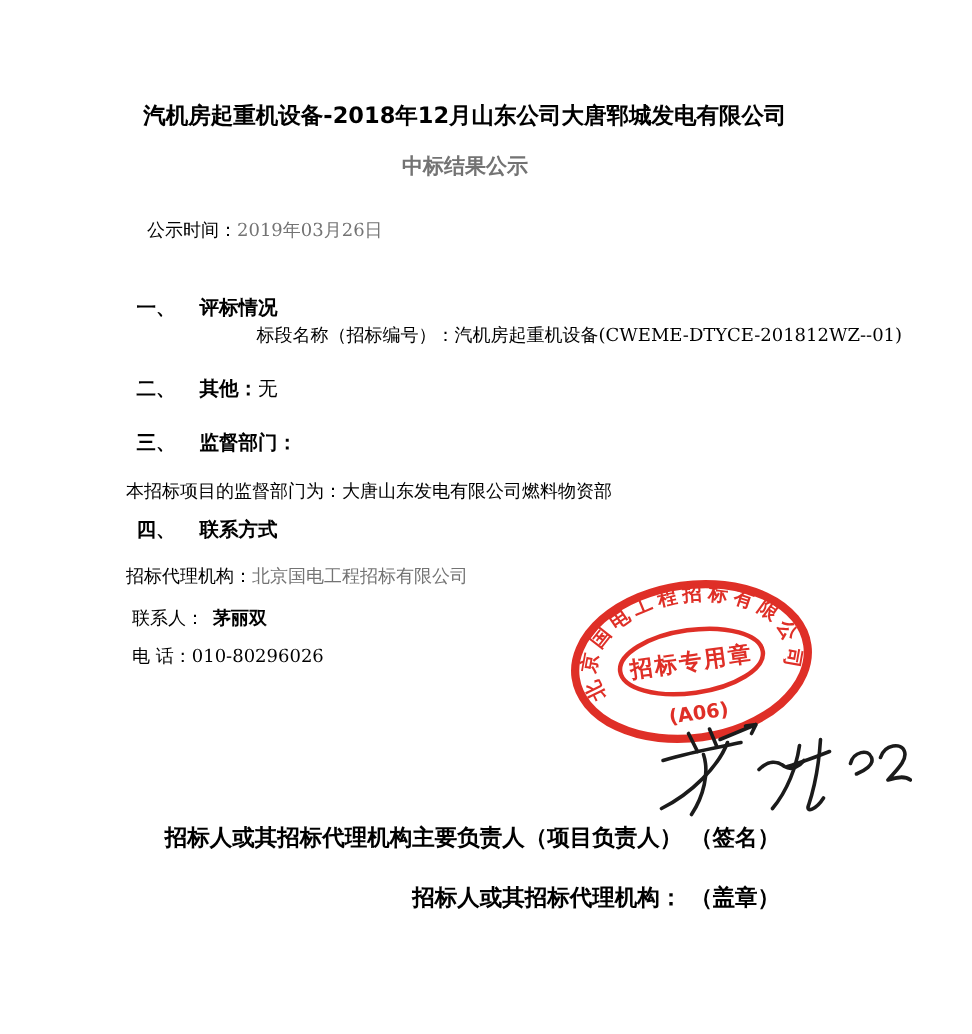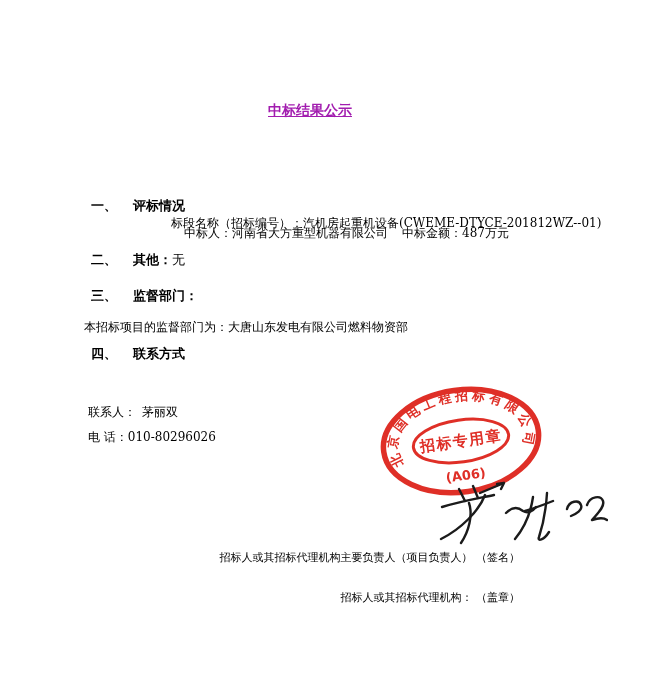--- a/index.html
+++ b/index.html
@@ -15,68 +15,72 @@
   .doc-title{
     position:absolute;left:0;width:620px;text-align:center;
     font-family:"DejaVu Sans","Liberation Sans",sans-serif;
     font-weight:bold;
   }
   .heading{
     font-family:"DejaVu Sans","Liberation Sans",sans-serif;
     font-weight:bold;font-size:13px;
   }
   .heading .sec-title{margin-left:16px;}
-  .link{color:#a21caf;text-decoration:underline;cursor:pointer;}
+  .link{color:#737373;cursor:pointer;}
   .normal{font-weight:normal;font-family:"DejaVu Serif","Liberation Serif",serif;}
   .amount{margin-left:14px;}
-  .val-gap{margin-left:6px;}
+  .val-gap{margin-left:6px;font-weight:bold;}
   .footer-block{
     position:absolute;left:0;top:551px;width:520px;text-align:right;
-    font-size:11px;line-height:14px;
+    font-size:15px;line-height:14px;font-weight:bold;
   }
   .footer-block .f2{margin-top:26px;}
   svg{display:block;}
 </style>
 </head>
 <body>
 
 <div id="page">
 
+  <div class="doc-title" style="top:68px;font-size:15px;">汽机房起重机设备-2018年12月山东公司大唐郓城发电有限公司</div>
 
   <div class="doc-title" style="top:102px;font-size:14px;">
     <span class="link">中标结果公示</span>
   </div>
 
+  <div class="line" style="left:98px;top:146px;">
+    <span>公示时间：</span><span class="link">2019年03月26日</span>
+  </div>
 
   <div class="line heading" style="left:91px;top:171px;margin-top:28px;">
     <span>一、</span><span class="sec-title">评标情况</span>
   </div>
 
   <div class="line" style="left:171px;top:205px;margin-top:11px;">
     <span>标段名称（招标编号）：</span><span>汽机房起重机设备(CWEME-DTYCE-201812WZ--01)</span>
   </div>
 
-  <div class="line" style="left:184px;top:226px;">
-    <span>中标人：</span><span>河南省大方重型机器有限公司</span><span class="amount">中标金额：</span><span>487万元</span>
-  </div>
 
   <div class="line heading" style="left:91px;top:253px;">
     <span>二、</span><span class="sec-title">其他：</span><span class="normal">无</span>
   </div>
 
   <div class="line heading" style="left:91px;top:289px;">
     <span>三、</span><span class="sec-title">监督部门：</span>
   </div>
 
   <div class="line" style="left:84px;top:320px;">本招标项目的监督部门为：大唐山东发电有限公司燃料物资部</div>
 
   <div class="line heading" style="left:91px;top:347px;">
     <span>四、</span><span class="sec-title">联系方式</span>
   </div>
 
+  <div class="line" style="left:84px;top:377px;">
+    <span>招标代理机构：</span><span class="link">北京国电工程招标有限公司</span>
+  </div>
 
   <div class="line" style="left:88px;top:405px;">
     <span>联系人：</span><span class="val-gap">茅丽双</span>
   </div>
 
   <div class="line" style="left:88px;top:430px;">
     <span>电 话：</span><span>010-80296026</span>
   </div>
 
 

